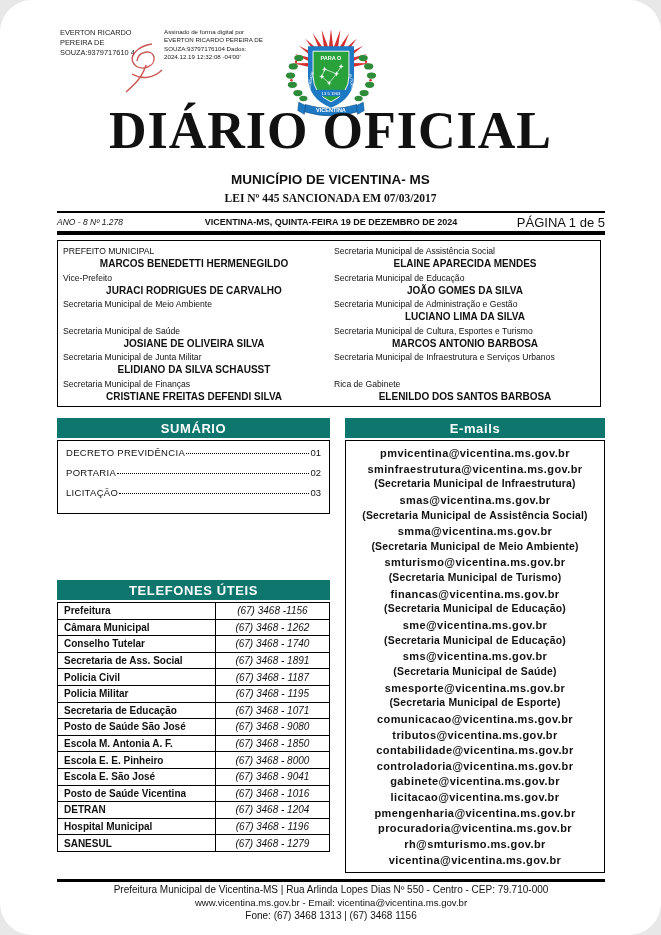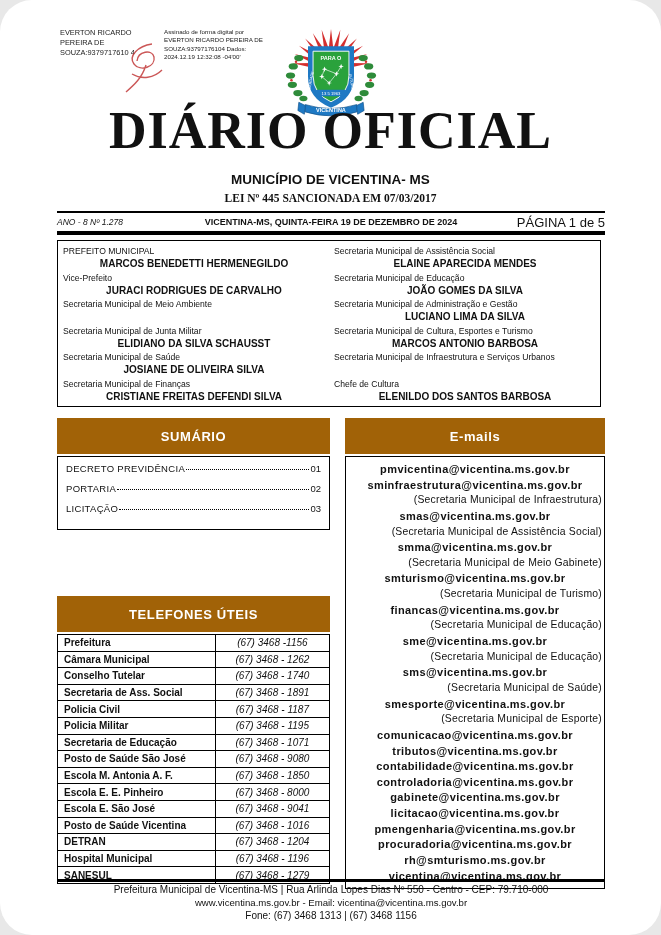--- a/index.html
+++ b/index.html
@@ -41,41 +41,41 @@
   .of-col{width:50%;padding:0 4px 0 5px;box-sizing:border-box;}
   .official{height:26.6px;}
   .official .role{font-size:8.6px;line-height:12px;white-space:nowrap;}
   .official .name{font-size:10px;font-weight:bold;text-align:center;line-height:14px;min-height:14px;white-space:nowrap;}
 
   
   .cols{position:absolute;top:418px;left:57px;right:56px;display:flex;gap:15px;}
   .col-left{width:273px;box-sizing:border-box;}
   .col-right{flex:1;display:flex;flex-direction:column;}
 
-  .blackbar{background:#a16207;color:#fff;font-weight:bold;font-size:13px;
-            height:36px;display:flex;align-items:center;justify-content:center;
+  .blackbar{background:#0f766e;color:#fff;font-weight:bold;font-size:13px;
+            height:20px;display:flex;align-items:center;justify-content:center;
             letter-spacing:0.6px;}
 
   .sum-box{border:1.2px solid #000;margin-top:2px;padding:6px 8px;}
   .sum-row{display:flex;align-items:baseline;height:20px;font-size:9.5px;}
   .sum-label{white-space:nowrap;letter-spacing:0.3px;}
   .leader{flex:1;border-bottom:1.6px dotted #000;margin:0 1px;transform:translateY(-2px);}
   .sum-page{white-space:nowrap;}
 
   .phones-bar{margin-top:66px;}
   table.phones{width:100%;border-collapse:collapse;margin-top:2px;}
   table.phones td{border:1.6px solid #000;height:15.6px;padding:0 6px;font-size:10px;}
   td.svc{font-weight:bold;width:58%;}
   td.num{font-style:italic;text-align:center;}
 
   .emails-box{border:1.6px solid #000;margin-top:2px;height:433px;box-sizing:border-box;
               display:flex;flex-direction:column;justify-content:space-between;
               text-align:center;padding:5px 2px;}
   .email-line{font-size:11px;font-weight:bold;letter-spacing:0.4px;line-height:14px;white-space:nowrap;}
-  .email-line.sub{font-weight:normal;font-size:10.4px;letter-spacing:0.2px;text-align:right;}
+  .email-line.sub{font-weight:bold;font-size:10.4px;letter-spacing:0.2px;}
 
   
   .footer{position:absolute;top:883px;left:57px;right:56px;text-align:center;}
   .footer .f1{font-size:10px;line-height:13px;}
   .footer .f2{font-size:9.6px;line-height:13px;}
   .footer .f3{font-size:10px;line-height:13px;}
 </style>
 </head>
 <body>
 
@@ -173,30 +173,30 @@
           <div class="role">Vice-Prefeito</div>
           <div class="name">JURACI RODRIGUES DE CARVALHO</div>
         </div>
 
         <div class="official">
           <div class="role">Secretaria Municipal de Meio Ambiente</div>
           <div class="name"></div>
         </div>
 
         <div class="official">
+          <div class="role">Secretaria Municipal de Saúde</div>
+          <div class="name">JOSIANE DE OLIVEIRA SILVA</div>
+        </div>
+
+        <div class="official">
           <div class="role">Secretaria Municipal de Junta Militar</div>
           <div class="name">ELIDIANO DA SILVA SCHAUSST</div>
         </div>
 
         <div class="official">
-          <div class="role">Secretaria Municipal de Saúde</div>
-          <div class="name">JOSIANE DE OLIVEIRA SILVA</div>
-        </div>
-
-        <div class="official">
           <div class="role">Secretaria Municipal de Finanças</div>
           <div class="name">CRISTIANE FREITAS DEFENDI SILVA</div>
         </div>
       </div>
     <div class="of-col">
 
         <div class="official">
           <div class="role">Secretaria Municipal de Assistência Social</div>
           <div class="name">ELAINE APARECIDA MENDES</div>
         </div>
@@ -215,21 +215,21 @@
           <div class="role">Secretaria Municipal de Cultura, Esportes e Turismo</div>
           <div class="name">MARCOS ANTONIO BARBOSA</div>
         </div>
 
         <div class="official">
           <div class="role">Secretaria Municipal de Infraestrutura e Serviços Urbanos</div>
           <div class="name"></div>
         </div>
 
         <div class="official">
-          <div class="role">Chefe de Cultura</div>
+          <div class="role">Rica de Gabinete</div>
           <div class="name">ELENILDO DOS SANTOS BARBOSA</div>
         </div>
       </div>
   </div>
 
   <div class="cols">
     <div class="col-left">
 
       <div class="blackbar">SUMÁRIO</div>
       <div class="sum-box">
@@ -345,21 +345,21 @@
           <div class="email-line">sminfraestrutura@vicentina.ms.gov.br</div>
 
           <div class="email-line sub">(Secretaria Municipal de Infraestrutura)</div>
 
           <div class="email-line">smas@vicentina.ms.gov.br</div>
 
           <div class="email-line sub">(Secretaria Municipal de Assistência Social)</div>
 
           <div class="email-line">smma@vicentina.ms.gov.br</div>
 
-          <div class="email-line sub">(Secretaria Municipal de Meio Gabinete)</div>
+          <div class="email-line sub">(Secretaria Municipal de Meio Ambiente)</div>
 
           <div class="email-line">smturismo@vicentina.ms.gov.br</div>
 
           <div class="email-line sub">(Secretaria Municipal de Turismo)</div>
 
           <div class="email-line">financas@vicentina.ms.gov.br</div>
 
           <div class="email-line sub">(Secretaria Municipal de Educação)</div>
 
           <div class="email-line">sme@vicentina.ms.gov.br</div>

